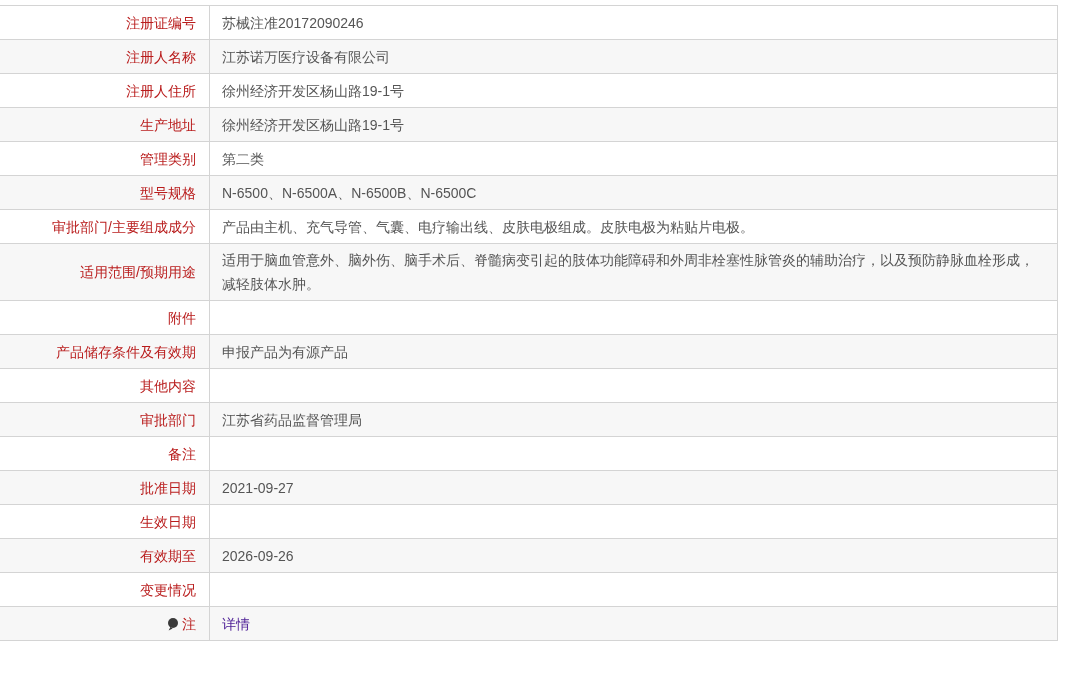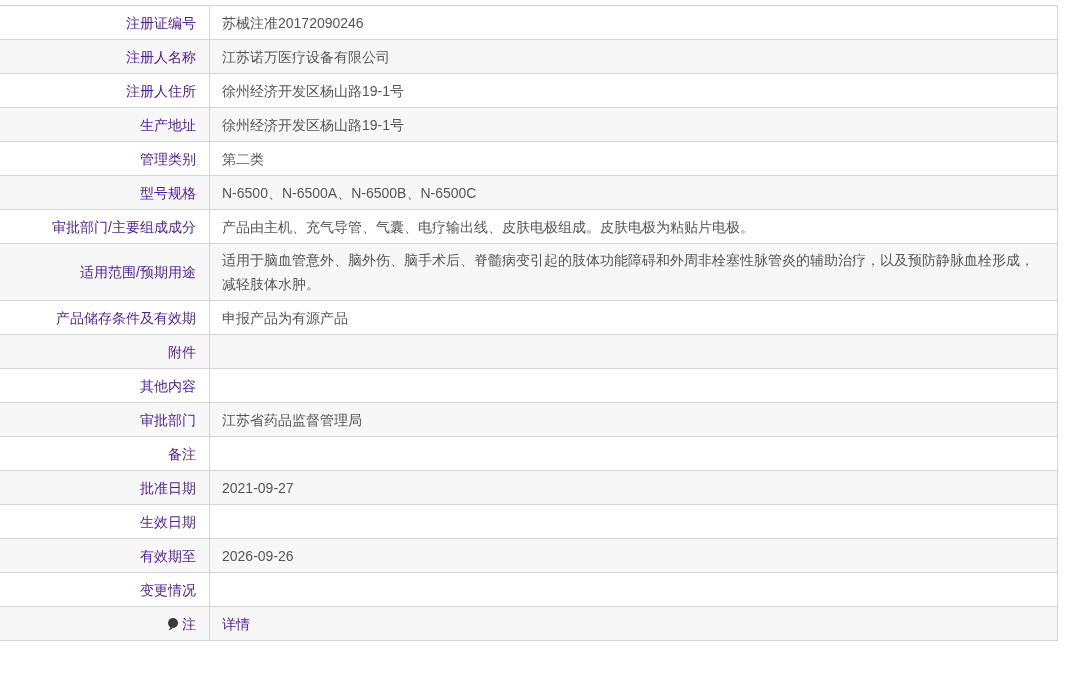--- a/index.html
+++ b/index.html
@@ -30,21 +30,21 @@
   }
   .cell-label {
     width: 210px;
     flex: 0 0 210px;
     box-sizing: border-box;
     display: flex;
     align-items: center;
     justify-content: flex-end;
     padding: 4px 13px 4px 6px;
     border-right: 1px solid #d4d4d4;
-    color: #4c1d95;
+    color: #b91c1c;
     font-size: 14px;
     line-height: 22px;
     text-align: right;
     white-space: nowrap;
   }
   .cell-value {
     flex: 1 1 auto;
     display: flex;
     align-items: center;
     padding: 4px 12px 4px 12px;
@@ -107,27 +107,27 @@
     <div class="cell-label">审批部门/主要组成成分</div>
     <div class="cell-value">产品由主机、充气导管、气囊、电疗输出线、皮肤电极组成。皮肤电极为粘贴片电极。</div>
   </div>
 
   <div class="row">
     <div class="cell-label">适用范围/预期用途</div>
     <div class="cell-value">适用于脑血管意外、脑外伤、脑手术后、脊髓病变引起的肢体功能障碍和外周非栓塞性脉管炎的辅助治疗，以及预防静脉血栓形成，减轻肢体水肿。</div>
   </div>
 
   <div class="row">
-    <div class="cell-label">产品储存条件及有效期</div>
-    <div class="cell-value">申报产品为有源产品</div>
+    <div class="cell-label">附件</div>
+    <div class="cell-value"></div>
   </div>
 
   <div class="row">
-    <div class="cell-label">附件</div>
-    <div class="cell-value"></div>
+    <div class="cell-label">产品储存条件及有效期</div>
+    <div class="cell-value">申报产品为有源产品</div>
   </div>
 
   <div class="row">
     <div class="cell-label">其他内容</div>
     <div class="cell-value"></div>
   </div>
 
   <div class="row">
     <div class="cell-label">审批部门</div>
     <div class="cell-value">江苏省药品监督管理局</div>

